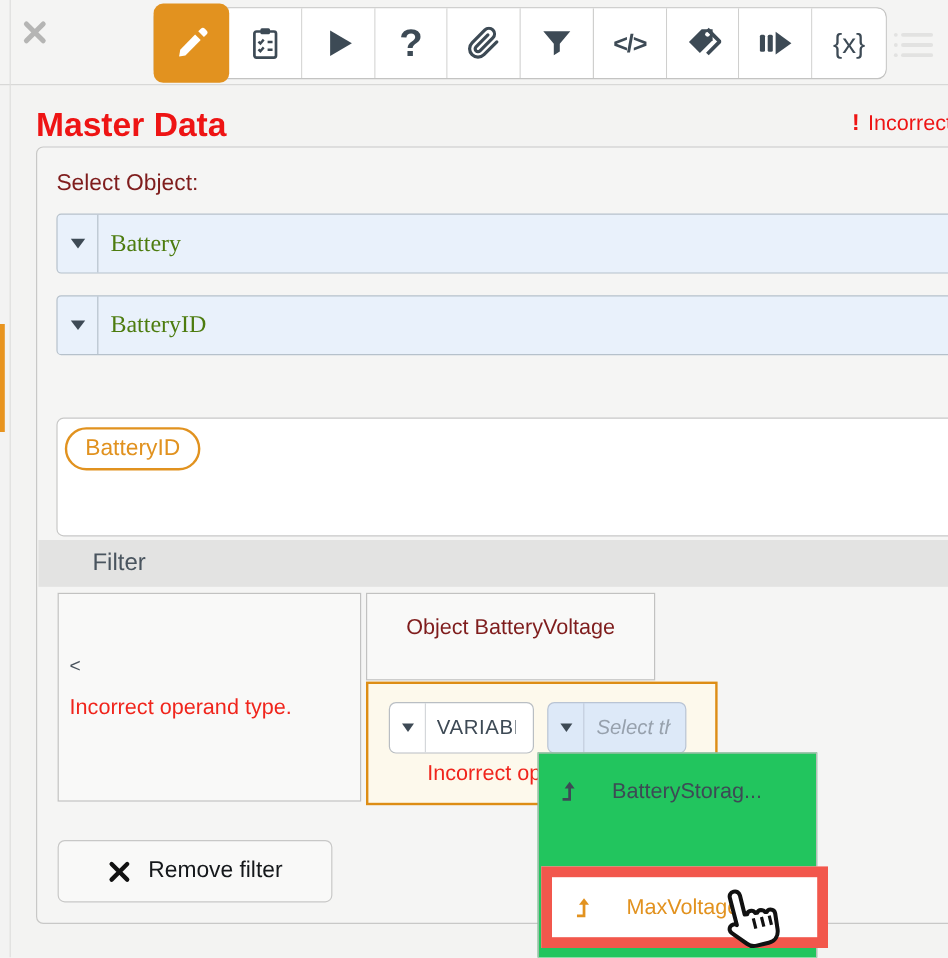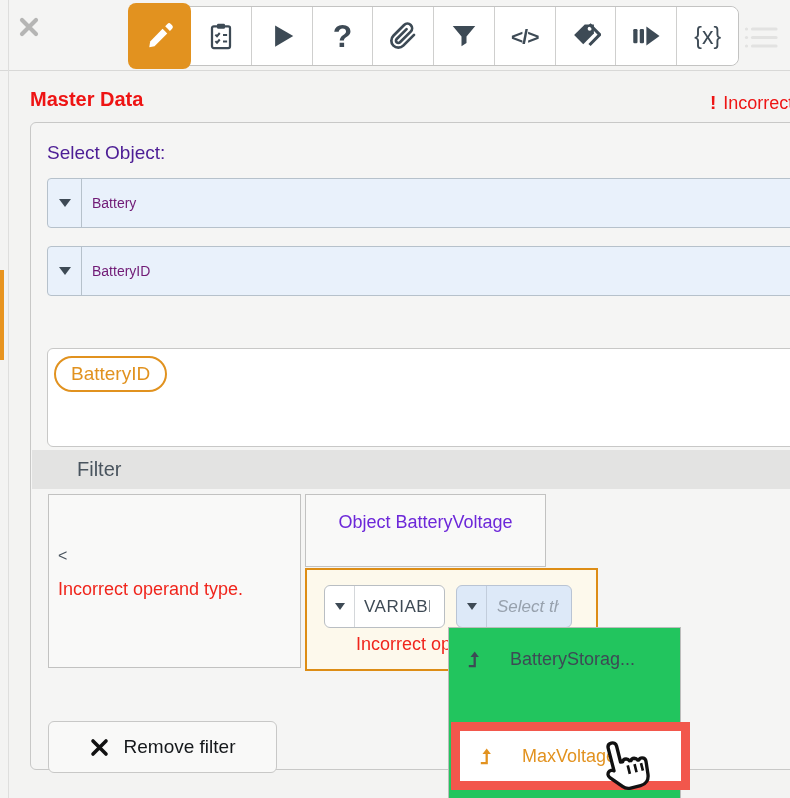--- a/index.html
+++ b/index.html
@@ -29,82 +29,82 @@
   .tb-btn.active {
     background:#e2921f; border-right:none; border-radius:8px;
     margin:-4px 0 -4px -1px; width:63px; z-index:2; flex-shrink:0;
   }
   .tb-glyph { font-weight:800; font-size:32px; line-height:1; }
   .tb-glyph.code { font-size:21px; letter-spacing:-1px; font-weight:700; }
   .tb-glyph.braces { font-size:23px; font-weight:500; }
   .overflow-btn { position:absolute; left:744px; top:26px; width:34px; height:23px; cursor:pointer; }
 
   
-  .page-title { position:absolute; left:30px; top:88px; font-size:20px; font-weight:bold; color:#ee1414; }
+  .page-title { position:absolute; left:30px; top:88px; font-size:28px; font-weight:bold; color:#ee1414; }
   .top-error { position:absolute; left:710px; top:92px; width:80px; height:24px; overflow:hidden;
                display:flex; gap:7px; align-items:baseline; color:#ee1414; white-space:nowrap; }
   .top-error .bang { font-weight:900; font-size:19px; }
   .top-error .msg  { font-size:18px; }
 
   
   .edge-divider { position:absolute; left:8px; top:0; width:1px; height:798px; background:#dededd; }
   .edge-tab { position:absolute; left:0; top:270px; width:4px; height:90px; background:#e8941f; }
 
   
   .panel { position:absolute; left:30px; top:122px; width:790px; height:648px;
            background:#f5f5f4; border:1px solid #c8c8c7; border-radius:6px; }
-  .form-label { position:absolute; left:16px; font-size:19px; color:#4c1d95; }
+  .form-label { position:absolute; left:16px; font-size:19px; color:#7f1d1d; }
   .lbl-object { top:19px; }
   .lbl-format { top:190px; }
 
   .dd { position:absolute; left:16px; width:760px; height:50px;
         background:#e9f1fb; border:1px solid #b6c1cb; border-radius:4px;
         display:flex; align-items:center; cursor:pointer; }
   .dd-object { top:55px; }
   .dd-attr   { top:123px; }
   .dd-caret-cell { width:34px; align-self:stretch; display:flex; align-items:center; justify-content:center;
                    border-right:1px solid #b6c1cb; }
   .caret { width:0; height:0; border-left:6px solid transparent; border-right:6px solid transparent;
            border-top:8px solid #3e4a55; }
-  .dd-value { padding-left:10px; font-size:14px; color:#701a75; white-space:nowrap; }
+  .dd-value { padding-left:10px; font-size:20px; color:#4d7c0f; white-space:nowrap;font-family:Liberation Serif, serif; }
 
   .format-box { position:absolute; left:16px; top:225px; width:760px; height:99px;
                 background:#ffffff; border:1px solid #c8c8c7; border-radius:6px;
                 padding:7px 6px; display:flex; align-items:flex-start; gap:8px; }
   .pill { border:2.5px solid #e1921f; border-radius:19px; color:#e1921f;
           font-size:19px; padding:5px 15px; white-space:nowrap; cursor:pointer; }
 
   .filter-bar { position:absolute; left:1px; top:327px; width:789px; height:39px; background:#e3e3e2; }
   .filter-bar .lbl { margin-left:45px; line-height:39px; font-size:20px; color:#49545e; }
 
   .cell { position:absolute; background:#f9f9f8; border:1px solid #c2c2c1; }
   .cell-operator { left:17px; top:371px; width:253px; height:174px; }
   .operator-sym { position:absolute; left:9px; top:52px; font-size:16px; color:#4a545e; }
   .operator-err { position:absolute; left:9px; top:84px; font-size:18px; color:#f0251c; white-space:nowrap; }
   .cell-operand-header { left:274px; top:371px; width:241px; height:73px;
-                         text-align:center; padding-top:17px; font-size:18px; color:#6d28d9; }
+                         text-align:center; padding-top:17px; font-size:18px; color:#7f1d1d; }
   .cell-operand { position:absolute; left:274px; top:445px; width:293px; height:103px;
                   background:#fdf9ec; border:2.5px solid #dd8d15; z-index:1; }
   .mini-dd { position:absolute; top:15px; height:43px; border-radius:6px;
              display:flex; align-items:center; cursor:pointer; }
   .mini-dd .dd-caret-cell { width:30px; }
   .mini-dd .caret { border-left-width:5px; border-right-width:5px; border-top-width:7px; }
   .mini-dd-type { left:17px; width:121px; background:#ffffff; border:1.5px solid #b9bec3; }
   .mini-dd-type .dd-caret-cell { border-right:1px solid #d4d7da; }
   .mini-dd-type .val { margin-left:9px; width:66px; overflow:hidden; font-size:17px;
                        letter-spacing:0.5px; color:#3e4a55; white-space:nowrap; }
   .mini-dd-value { left:149px; width:116px; background:#dde9f8; border:1.5px solid #b9c4d4; }
   .mini-dd-value .dd-caret-cell { border-right:1px solid #c2cddc; }
   .mini-dd-value .val { margin-left:10px; width:62px; overflow:hidden; font-size:17px;
                         font-style:italic; color:#97a1ad; white-space:nowrap; }
   .operand-err { position:absolute; left:49px; top:64px; font-size:18px; color:#f0251c; white-space:nowrap; }
 
   .remove-btn { position:absolute; left:17px; top:577px; width:229px; height:52px;
                 background:#f9f9f8; border:1.5px solid #c8c8c7; border-radius:6px;
-                display:flex; align-items:center; justify-content:center; gap:15px; cursor:pointer;margin-top:21px; }
+                display:flex; align-items:center; justify-content:center; gap:15px; cursor:pointer; }
   .remove-btn .lbl { font-size:19px; color:#15181b; }
 
   
   .popup { position:absolute; left:448px; top:627px; width:233px; height:176px;
            background:#22c55e; border:1.5px solid #bcbcbb; z-index:5; }
   .menu-item { position:absolute; left:0; width:100%; height:42px;
                display:flex; align-items:center; padding-left:16px; gap:26px; cursor:pointer; }
   .menu-item .lbl { font-size:18px; color:#3d4a55; white-space:nowrap; }
   .mi-0 { top:10px; } .mi-1 { top:59px; }
 

